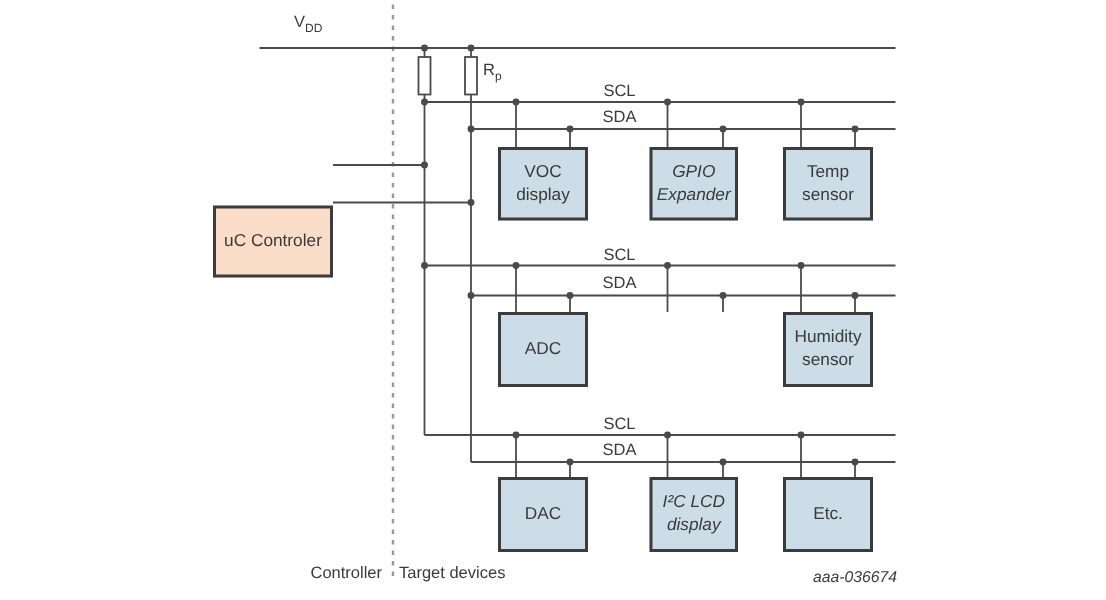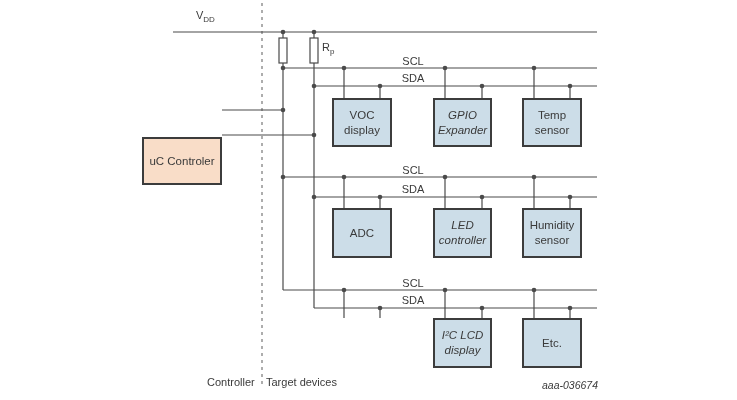--- a/index.html
+++ b/index.html
@@ -148,25 +148,24 @@
   <div class="bus-lbl" style="top:295px;">SDA</div>
 
   <div class="devbox col1 row1">VOC
 display</div>
   <div class="devbox col2 row1">GPIO
 Expander</div>
   <div class="devbox col3 row1">Temp
 sensor</div>
 
   <div class="devbox col1 row2">ADC</div>
-  <div class="devbox col2 row2">LED
-controller</div>
   <div class="devbox col3 row2">Humidity
 sensor</div>
 
+  <div class="devbox col1 row3">DAC</div>
   <div class="devbox col2 row3">I²C LCD
 display</div>
   <div class="devbox col3 row3">Etc.</div>
 
   <div class="zone-lbl" style="left:207px;">Controller</div>
   <div class="zone-lbl" style="left:266px;">Target devices</div>
   <div class="ref-lbl">aaa-036674</div>
 
 </div>
 

